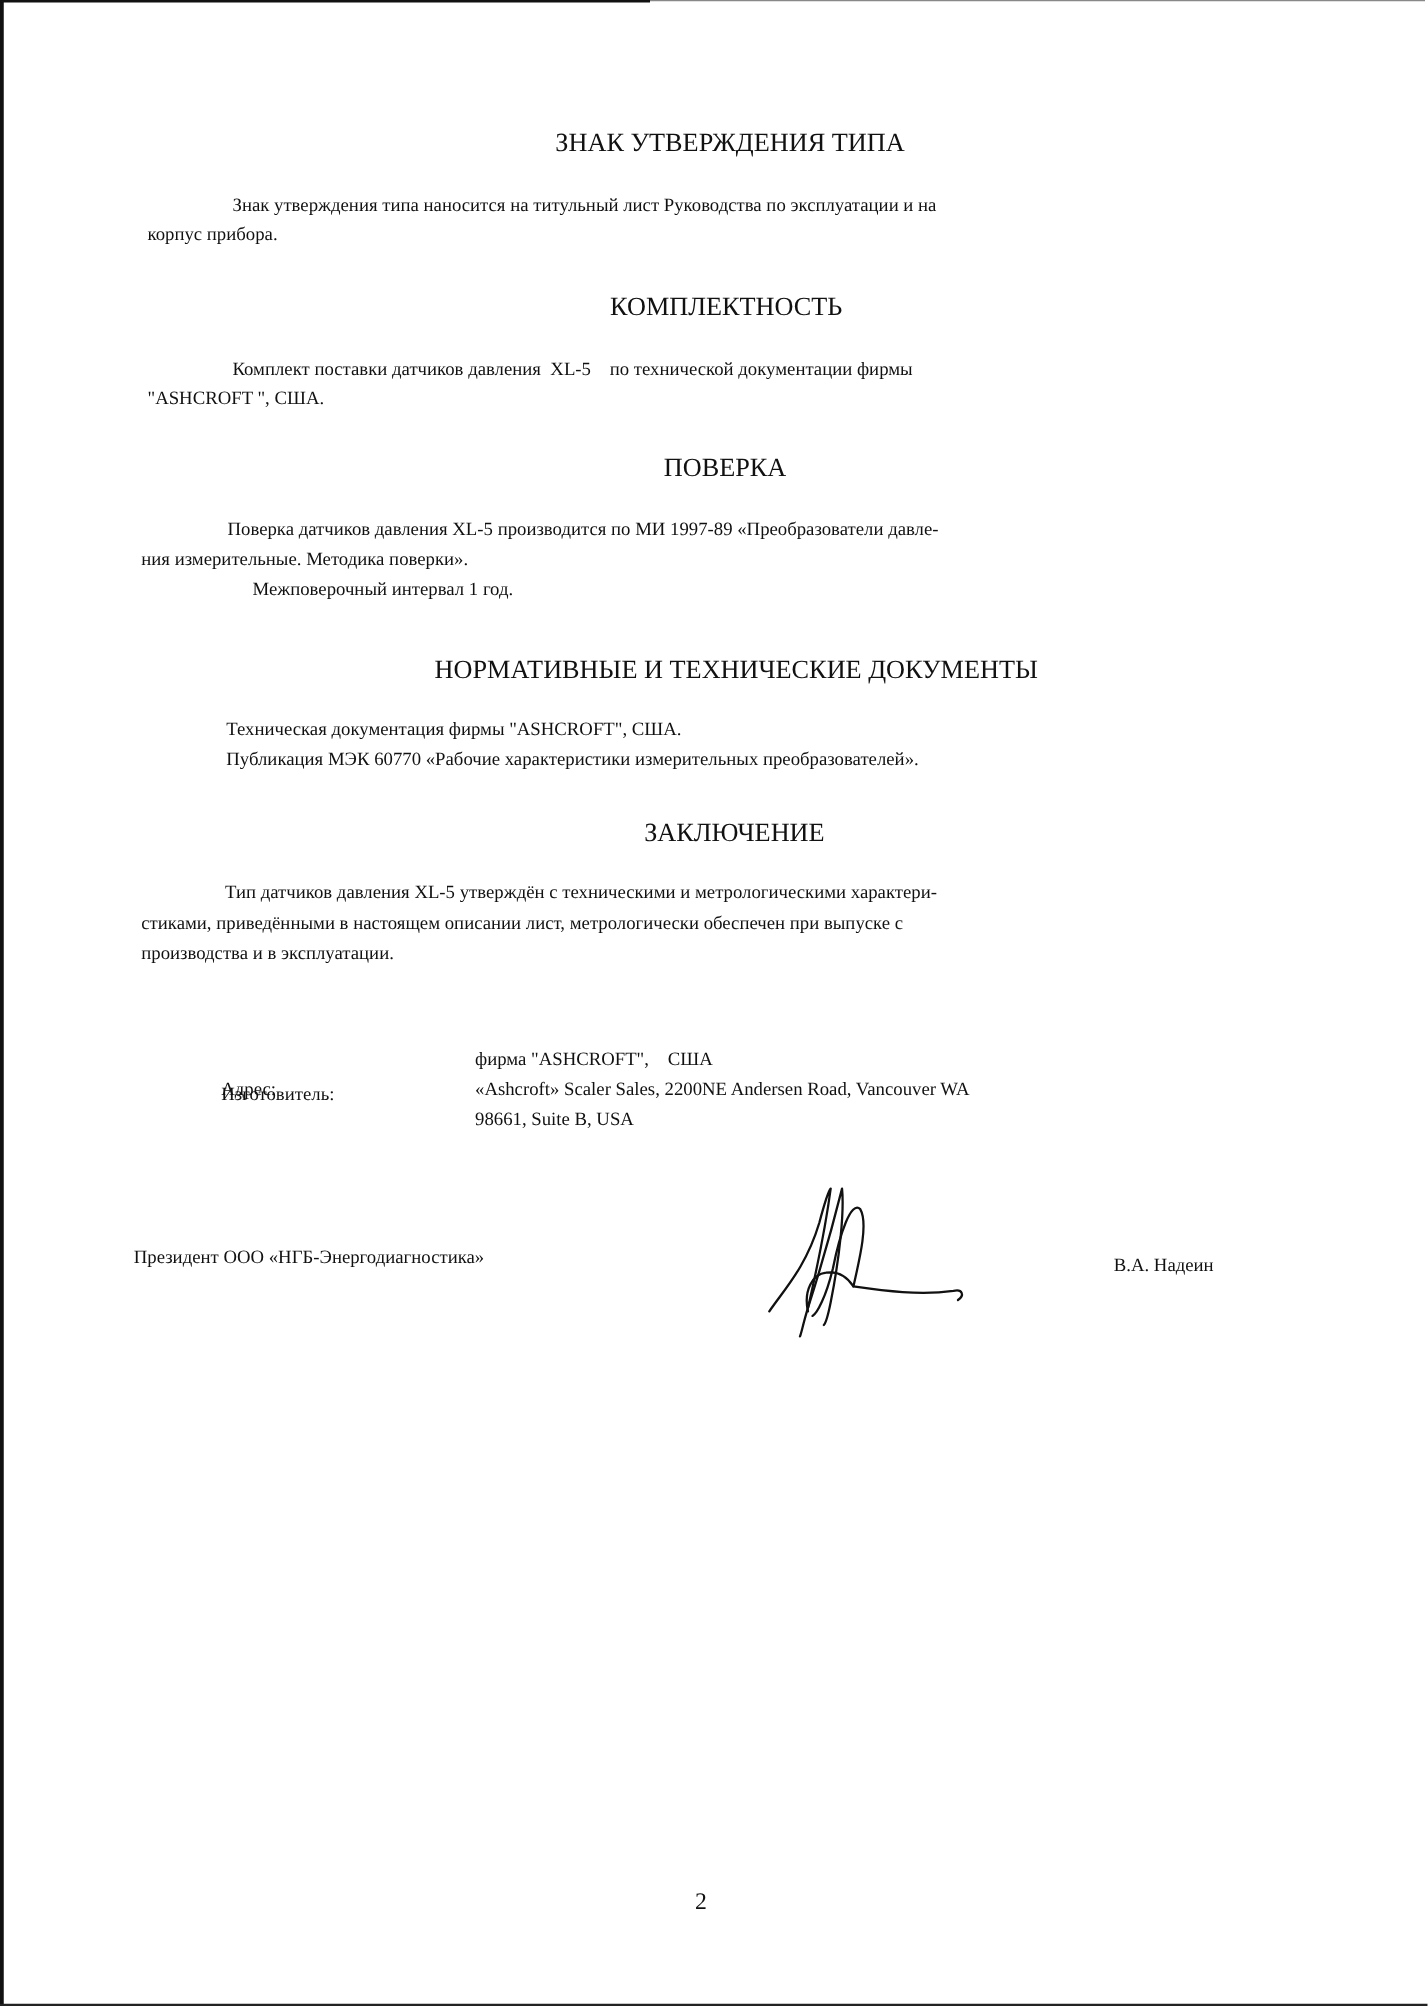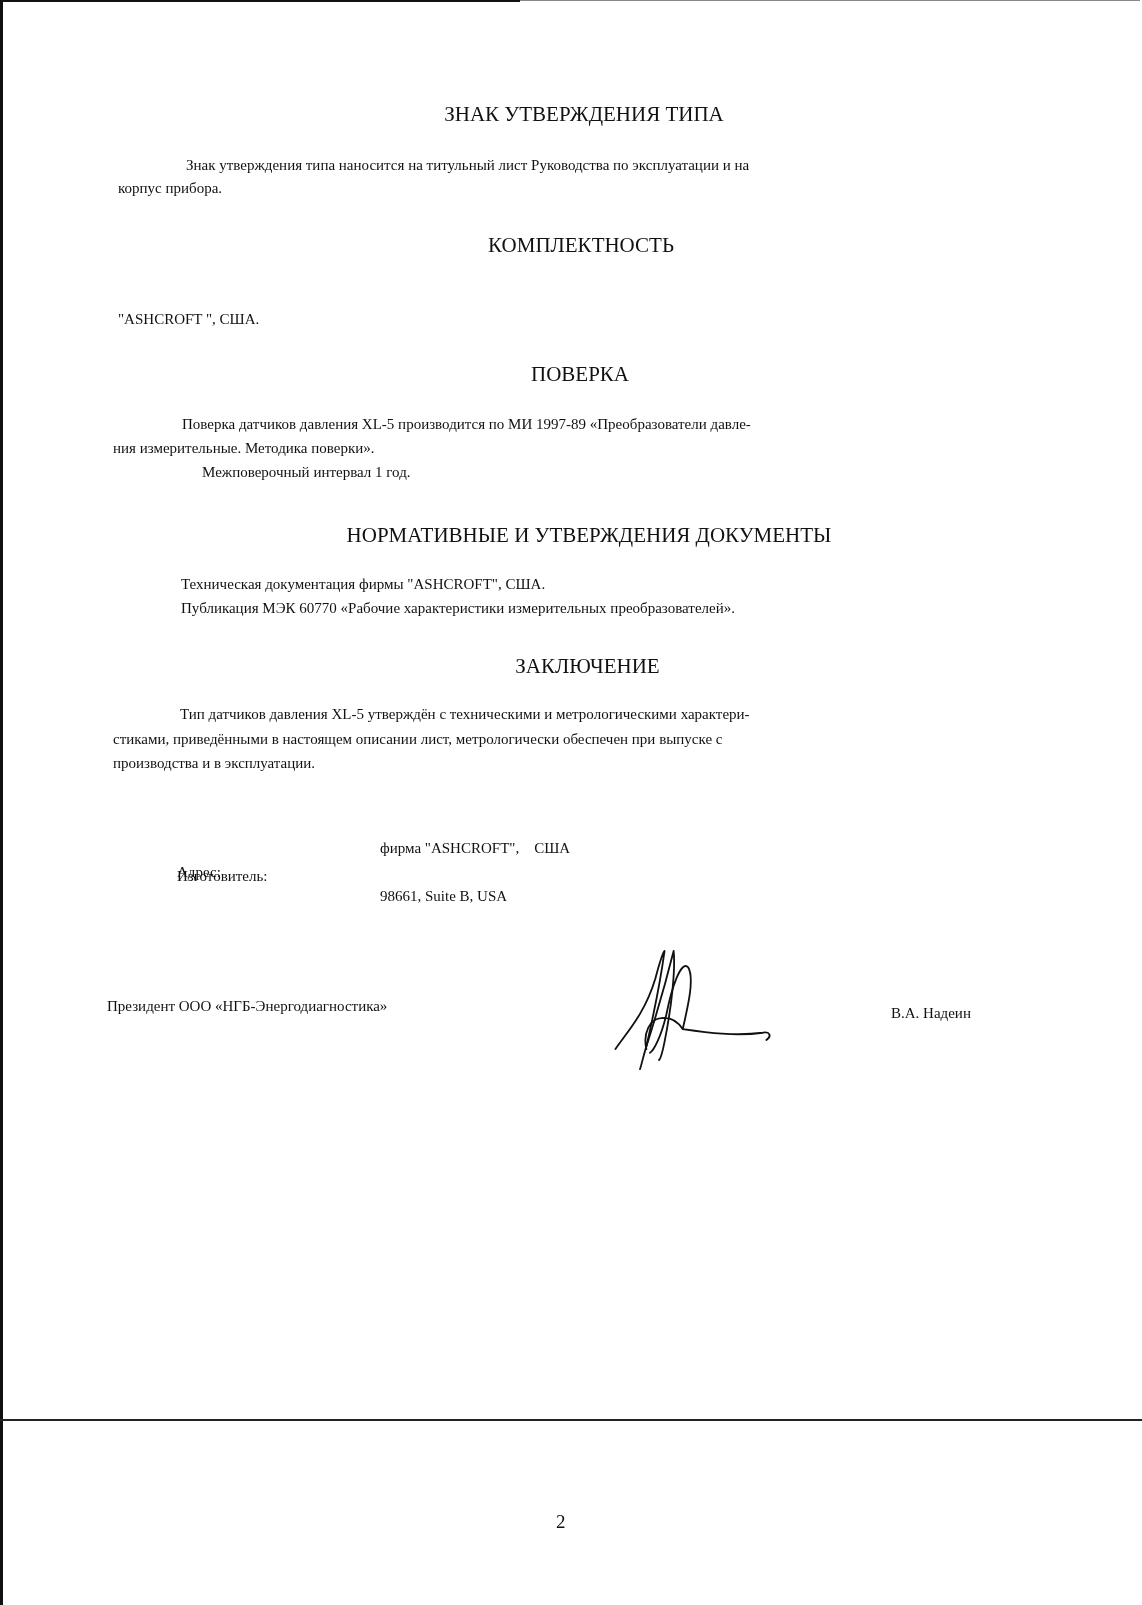--- a/index.html
+++ b/index.html
@@ -1,18 +1,18 @@
 <!DOCTYPE html>
 <html><head>
   <meta charset="utf-8">
   <style>
     html, body { margin: 0; padding: 0; background: #ffffff; }
     body { width: 1142px; height: 1605px; position: relative; overflow: hidden;
            font-family: "Liberation Serif", "DejaVu Serif", serif; color: #111; }
-    .page { position: absolute; left: 0; top: 0; width: 1142px; height: 1421px; }
+    .page { position: absolute; left: 0; top: 0; width: 1142px; height: 1605px; }
     .edge-left { position: absolute; left: 0; top: 0; width: 3px; height: 1605px; background: #111; }
     .edge-top { position: absolute; left: 0; top: 0; width: 520px; height: 2px; background: #111; }
     .edge-top2 { position: absolute; left: 520px; top: 0; width: 620px; height: 1px; background: #888; }
     .edge-bottom { position: absolute; left: 0; bottom: 0; width: 1142px; height: 2px; background: #222; }
     .heading { position: absolute; left: 0; width: 1142px; text-align: center;
                font-size: 21px; letter-spacing: 0; }
     .line { position: absolute; font-size: 15px; white-space: nowrap; }
     .sig { position: absolute; left: 590px; top: 940px; width: 200px; height: 140px; }
     .pnum { position: absolute; top: 1511px; left: 556px; font-size: 19px; }
   </style>
@@ -23,39 +23,41 @@
   <div class="edge-left"></div>
   <div class="edge-top"></div>
   <div class="edge-top2"></div>
   <div class="edge-bottom"></div>
 
   <div class="heading" style="top:102px; padding-left:26px; box-sizing:border-box;">ЗНАК УТВЕРЖДЕНИЯ ТИПА</div>
   <div class="line" style="left:186px; top:157px;">Знак утверждения типа наносится на титульный лист Руководства по эксплуатации и на</div>
   <div class="line" style="left:118px; top:180px;">корпус прибора.</div>
 
   <div class="heading" style="top:233px; padding-left:20px; box-sizing:border-box;">КОМПЛЕКТНОСТЬ</div>
+  <div class="line" style="left:186px; top:288px; white-space:pre;">Комплект поставки датчиков давления  XL-5    по технической документации фирмы</div>
   <div class="line" style="left:118px; top:311px;">"ASHCROFT ", США.</div>
 
   <div class="heading" style="top:362px; padding-left:18px; box-sizing:border-box;">ПОВЕРКА</div>
   <div class="line" style="left:182px; top:416px;">Поверка датчиков давления XL-5 производится по МИ 1997-89 «Преобразователи давле-</div>
   <div class="line" style="left:113px; top:440px;">ния измерительные. Методика поверки».</div>
   <div class="line" style="left:182px; top:464px;margin-left:20px;">Межповерочный интервал 1 год.</div>
 
-  <div class="heading" style="top:523px; padding-left:36px; box-sizing:border-box;">НОРМАТИВНЫЕ И УТВЕРЖДЕНИЯ ДОКУМЕНТЫ</div>
+  <div class="heading" style="top:523px; padding-left:36px; box-sizing:border-box;">НОРМАТИВНЫЕ И ТЕХНИЧЕСКИЕ ДОКУМЕНТЫ</div>
   <div class="line" style="left:181px; top:576px;">Техническая документация фирмы "ASHCROFT", США.</div>
   <div class="line" style="left:181px; top:600px;">Публикация МЭК 60770 «Рабочие характеристики измерительных преобразователей».</div>
 
   <div class="heading" style="top:654px; padding-left:33px; box-sizing:border-box;">ЗАКЛЮЧЕНИЕ</div>
   <div class="line" style="left:180px; top:706px;">Тип датчиков давления XL-5 утверждён с техническими и метрологическими характери-</div>
   <div class="line" style="left:113px; top:731px;">стиками, приведёнными в настоящем описании лист, метрологически обеспечен при выпуске с</div>
   <div class="line" style="left:113px; top:755px;font-family:Liberation Serif, serif;">производства и в эксплуатации.</div>
 
   <div class="line" style="left:177px; top:840px;margin-top:28px;">Изготовитель:</div>
   <div class="line" style="left:380px; top:840px; white-space:pre;">фирма "ASHCROFT",    США</div>
   <div class="line" style="left:177px; top:864px;">Адрес:</div>
+  <div class="line" style="left:380px; top:864px;">«Ashcroft» Scaler Sales, 2200NE Andersen Road, Vancouver WA</div>
   <div class="line" style="left:380px; top:888px;">98661, Suite B, USA</div>
 
   <div class="line" style="left:107px; top:998px;">Президент ООО «НГБ-Энергодиагностика»</div>
   <svg class="sig" viewBox="0 0 220 150">
     <g fill="none" stroke="#111" stroke-width="2" stroke-linecap="round" stroke-linejoin="round">
       <path d="M28 118 C40 100 60 80 72 40 C76 25 80 12 82 10 C78 40 70 80 62 115 C58 128 56 138 55 140"></path>
       <path d="M62 115 C70 90 82 50 92 10 C94 30 90 70 82 110 C80 120 78 128 76 130"></path>
       <path d="M62 118 C58 100 66 85 78 84 C90 82 98 90 102 96 C108 70 115 40 108 28 C100 20 90 50 84 80 C78 105 70 120 66 122"></path>
       <path d="M102 96 C130 100 160 104 190 100 C198 98 200 104 194 108"></path>
     </g>

